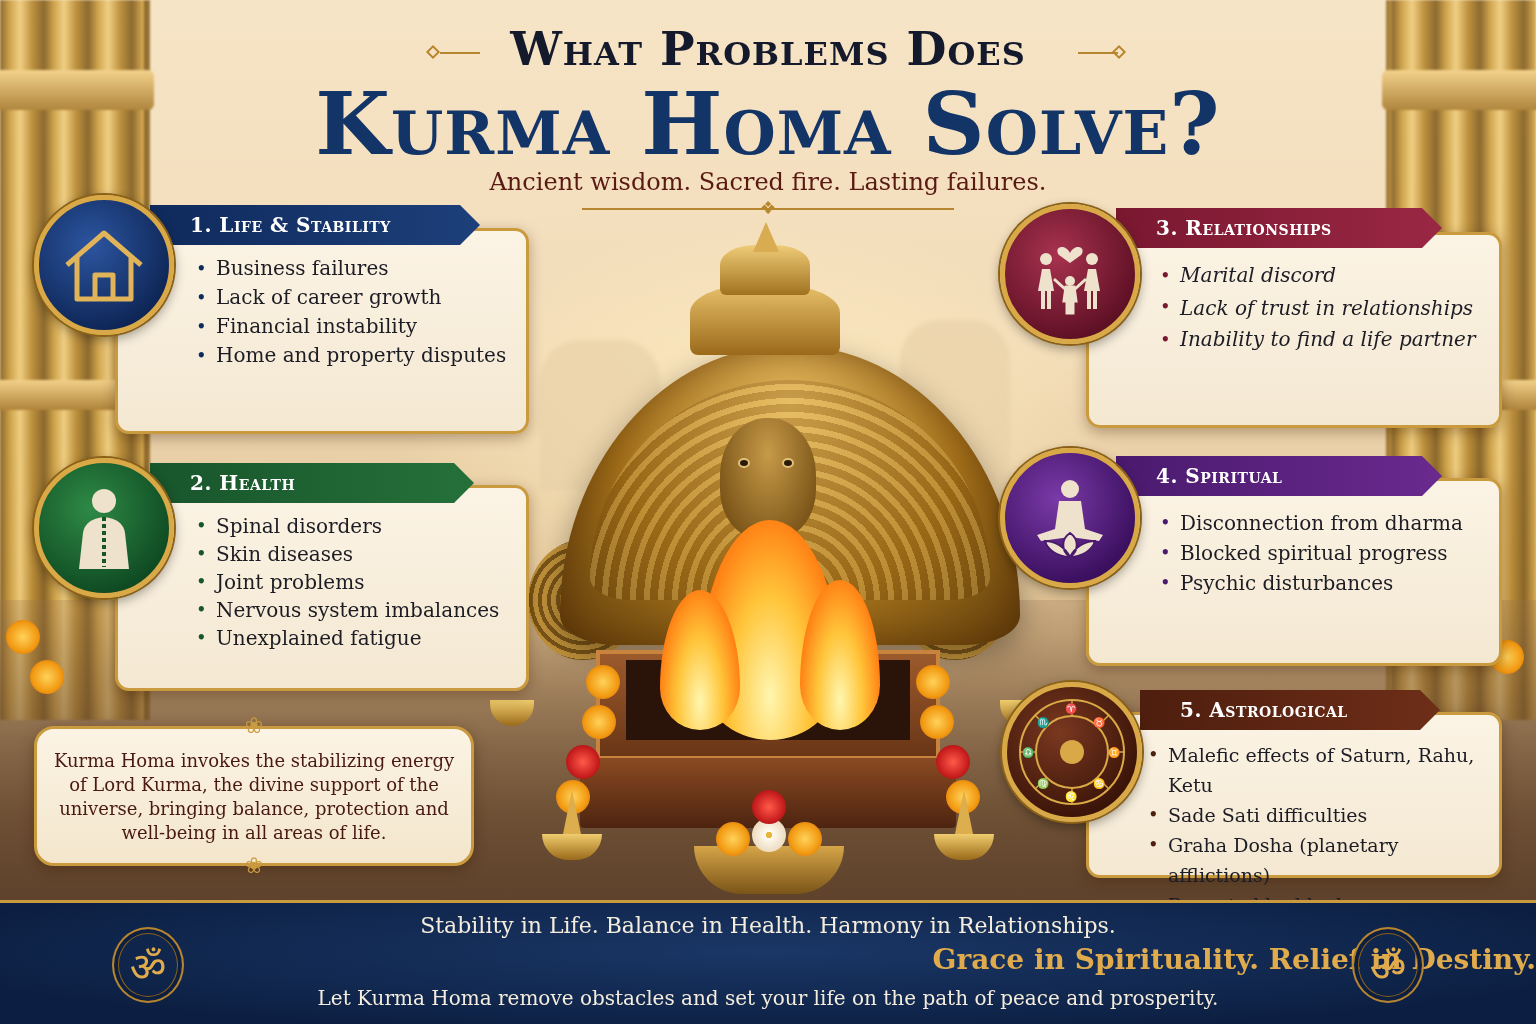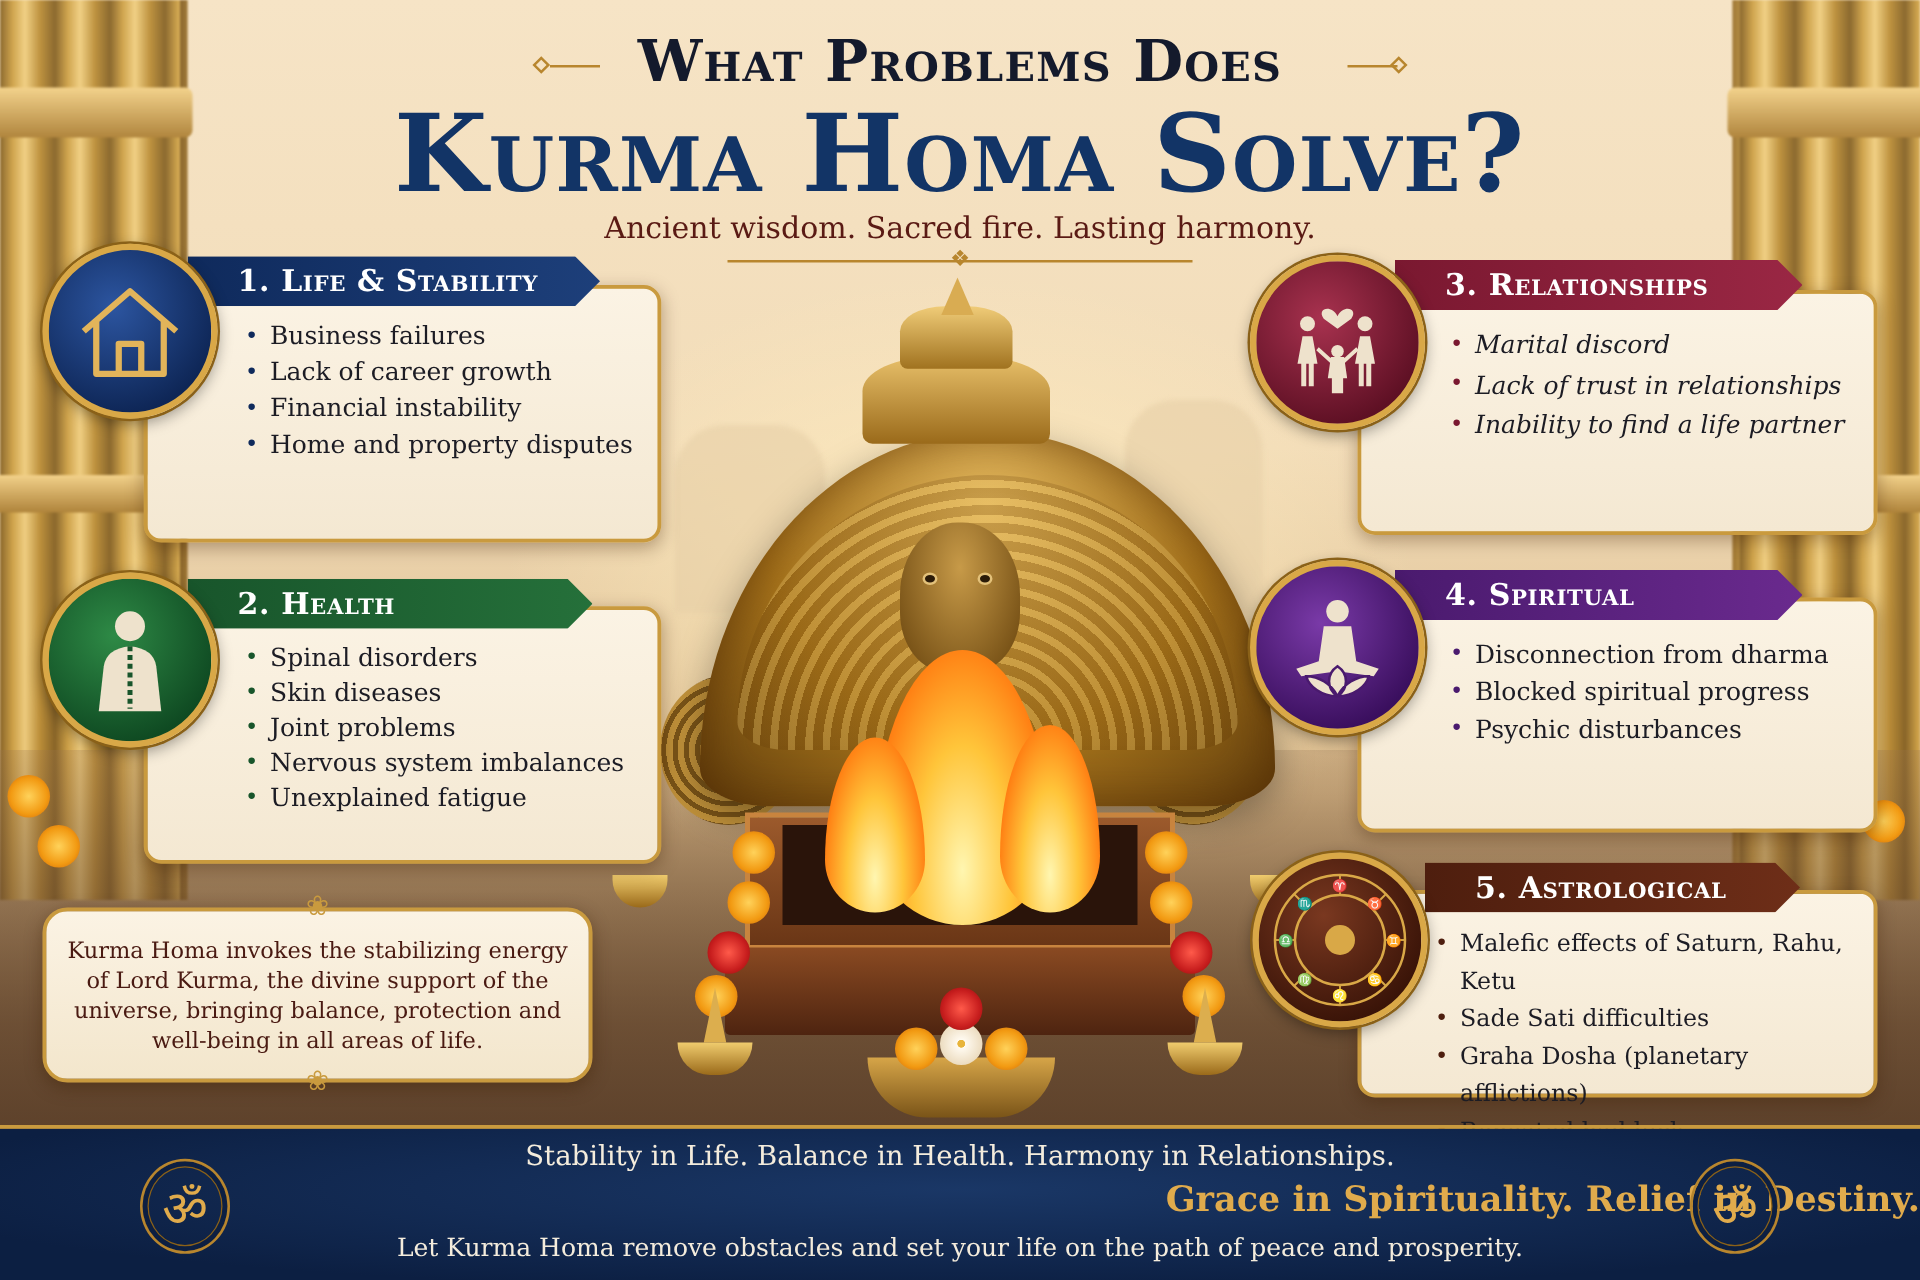--- a/index.html
+++ b/index.html
@@ -34,21 +34,21 @@
     font-size: 24px; color: #5a1a14; }
   .orn-line { position: absolute; height: 2px; background: #b8862e; }
   .orn-diamond { position: absolute; width: 10px; height: 10px; border: 2px solid #b8862e; transform: rotate(45deg); }
   .orn-center { position: absolute; left: 718px; top: 198px; width: 100px; height: 20px; text-align: center;
     color: #b8862e; font-size: 18px; line-height: 20px; }
 
   
   .panel { position: absolute; }
   .panel .card { position: absolute; background: linear-gradient(180deg,#fbf3e4,#f4e8d2);
     border: 3px solid #c99a3e; border-radius: 14px; box-shadow: 0 4px 14px rgba(60,30,0,.35); }
-  .panel .banner { position: absolute; height: 40px; color: #fff; font-size: 24px; font-weight: bold;
+  .panel .banner { position: absolute; height: 40px; color: #fff; font-size: 20px; font-weight: bold;
     font-variant: small-caps; line-height: 40px; padding-left: 40px; letter-spacing: .5px;
     clip-path: polygon(0 0, calc(100% - 20px) 0, 100% 50%, calc(100% - 20px) 100%, 0 100%); }
   .panel .medal { position: absolute; width: 140px; height: 140px; border-radius: 50%;
     border: 5px solid #d9a847; box-shadow: 0 0 0 2px #8a6118, 0 4px 12px rgba(0,0,0,.4);
     display: flex; align-items: center; justify-content: center; }
   .panel ul { position: absolute; list-style: none; font-size: 20px; color: #1c1c24; line-height: 29px; }
   .panel li { position: relative; padding-left: 24px; }
   .panel li::before { content: "\2022"; position: absolute; left: 4px; top: 0; font-size: 18px; }
 
   .c-navy { background: linear-gradient(90deg,#0f2a5c,#1d3f7a); }
@@ -133,21 +133,21 @@
 <div class="temple" style="left:540px;top:340px;width:120px;height:150px;"></div>
 <div class="temple" style="left:900px;top:320px;width:110px;height:170px;"></div>
 <div class="floor"></div>
 
 <div class="orn-line" style="left:440px;top:52px;width:40px;"></div>
 <div class="orn-diamond" style="left:428px;top:47px;"></div>
 <div class="orn-line" style="left:1078px;top:52px;width:40px;"></div>
 <div class="orn-diamond" style="left:1114px;top:47px;"></div>
 <h1 class="title-top">What Problems Does</h1>
 <h1 class="title-main">Kurma Homa Solve?</h1>
-<div class="subtitle">Ancient wisdom. Sacred fire. Lasting harmony.</div>
+<div class="subtitle">Ancient wisdom. Sacred fire. Lasting failures.</div>
 <div class="orn-line" style="left:582px;top:208px;width:372px;"></div>
 <div class="orn-center">❖</div>
 
 <div>
   <div class="leg" style="left:528px;top:540px;"></div>
   <div class="leg" style="left:900px;top:540px;"></div>
   <div class="shell"></div>
   <div class="shell-pattern"></div>
   <div class="crown1"></div>
   <div class="crown2"></div>

